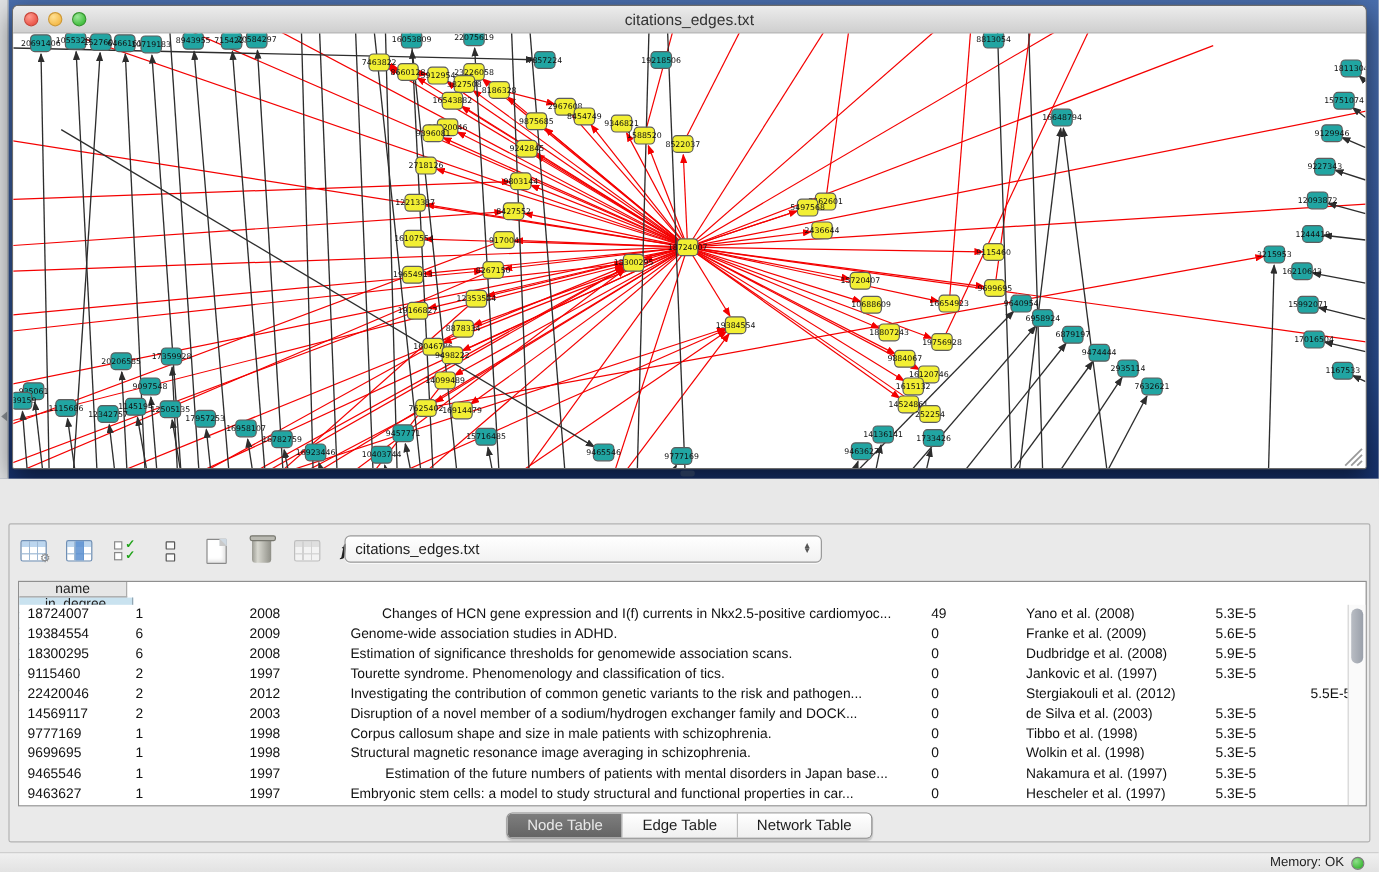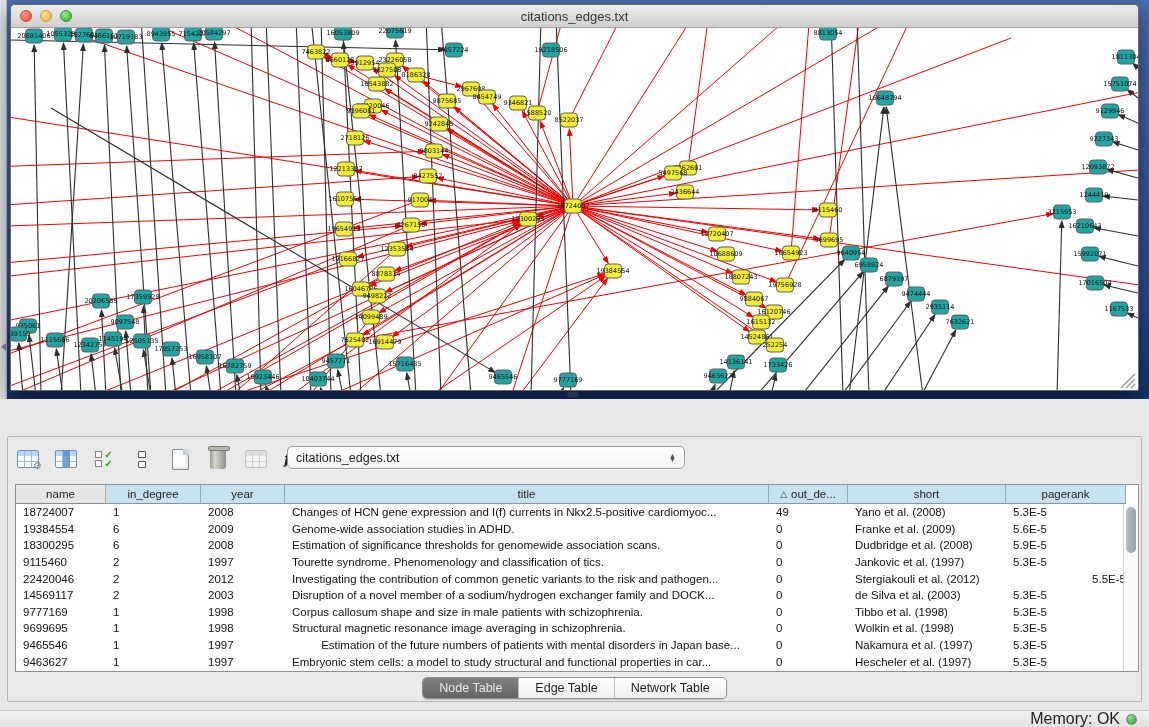--- a/index.html
+++ b/index.html
@@ -72,42 +72,42 @@
   .fx-ic small { font-size:9px; }
 
   .table-select { position:absolute; left:279px; top:9px; width:398px; height:23px; background:linear-gradient(180deg,#ffffff,#f2f2f2);
     border:1px solid #9b9b9b; border-radius:5px; display:flex; align-items:center; padding:0 8px; font-size:12.5px; color:#1e1e1e;
     box-shadow:0 1px 0 rgba(255,255,255,.7); }
   .table-select .grow { flex:1; }
   .updown { display:flex; flex-direction:column; align-items:center; line-height:4px; color:#555; font-size:7px; }
 
   
   .dtable { position:absolute; left:7px; top:47px; width:1124px; height:188px; background:#fff; border:1px solid #8f8f8f; overflow:hidden; }
-  .thead { display:flex; height:19px; }
+  .thead { display:flex; height:19px;flex-direction:column; }
   .hc { background:#c9e2ef; border-right:1px solid #93a7b3; border-bottom:1px solid #7e96a4; font-size:11.5px; color:#1d1d1d;
     display:flex; align-items:center; justify-content:center; overflow:hidden; white-space:nowrap; flex:none; }
   .hc.gray { background:#e6e6e6; border-right:1px solid #adadad; border-bottom:1px solid #8d8d8d; }
   .hc .tri { font-size:9px; margin-right:4px; color:#333; }
   .tbody { position:absolute; left:0; top:19px; right:15px; bottom:0; background:#fff; }
   .trow { display:flex; height:16.6px; align-items:center; }
   .tc { font-size:11.5px; color:#111; padding-left:7px; overflow:hidden; white-space:nowrap; flex:none; }
   .vscroll { position:absolute; right:0; top:19px; width:15px; bottom:0; background:#fafafa; border-left:1px solid #d4d4d4; }
   .vthumb { position:absolute; left:2px; top:3px; width:10px; height:46px; border-radius:6px; background:linear-gradient(90deg,#b9bdc4,#9aa0aa); }
 
   
   .tabs-row { position:absolute; left:0; right:0; top:240px; display:flex; justify-content:center; }
   .segmented { display:flex; border:1px solid #8f8f8f; border-radius:5px; overflow:hidden; background:#fff; box-shadow:0 1px 1px rgba(0,0,0,.15); }
   .seg { padding:3px 16px; font-size:12.5px; color:#1d1d1d; background:linear-gradient(180deg,#ffffff,#efefef); border-right:1px solid #bdbdbd; }
   .seg:last-child { border-right:none; }
   .seg.active { background:linear-gradient(180deg,#7e7e7e,#646464); color:#e9e9e9; }
 
   
   .status-bar { position:absolute; left:0; top:710px; width:1149px; height:17px; background:linear-gradient(180deg,#f0f0f0,#e2e2e2);
     border-top:1px solid #cfcfcf; display:flex; align-items:center; justify-content:flex-end; padding-right:12px; gap:6px; }
-  .status-text { font-size:16px; color:#222; }
+  .status-text { font-size:11px; color:#222; }
   .mem-dot { width:11px; height:11px; border-radius:50%; background:radial-gradient(circle at 35% 30%,#8fe08a,#3db836 75%); border:1px solid #7c7c7c; }
 </style>
 </head>
 <body>
 
 <div class="app">
 
   <div class="network-area">
     <div class="left-strip">
       <div class="collapse-arrow"></div>
@@ -807,21 +807,21 @@
             </div>
             <div class="hc" style="width: 120px;">
               <span>pagerank</span>
             </div>
           </div>
         <div class="tbody" id="tbody">
             <div class="trow">
               <div class="tc" style="width: 90px;">18724007</div>
               <div class="tc" style="width: 95px;">1</div>
               <div class="tc" style="width: 84px;">2008</div>
-              <div class="tc" style="width: 484px;">Changes of HCN gene expression and I(f) currents in Nkx2.5-positive cardiomyoc...</div>
+              <div class="tc" style="width: 484px; text-align: center;">Changes of HCN gene expression and I(f) currents in Nkx2.5-positive cardiomyoc...</div>
               <div class="tc" style="width: 79px;">49</div>
               <div class="tc" style="width: 158px;">Yano et al. (2008)</div>
               <div class="tc" style="width: 120px;">5.3E-5</div>
             </div>
             <div class="trow">
               <div class="tc" style="width: 90px;">19384554</div>
               <div class="tc" style="width: 95px;">6</div>
               <div class="tc" style="width: 84px;">2009</div>
               <div class="tc" style="width: 484px;">Genome-wide association studies in ADHD.</div>
               <div class="tc" style="width: 79px;">0</div>

